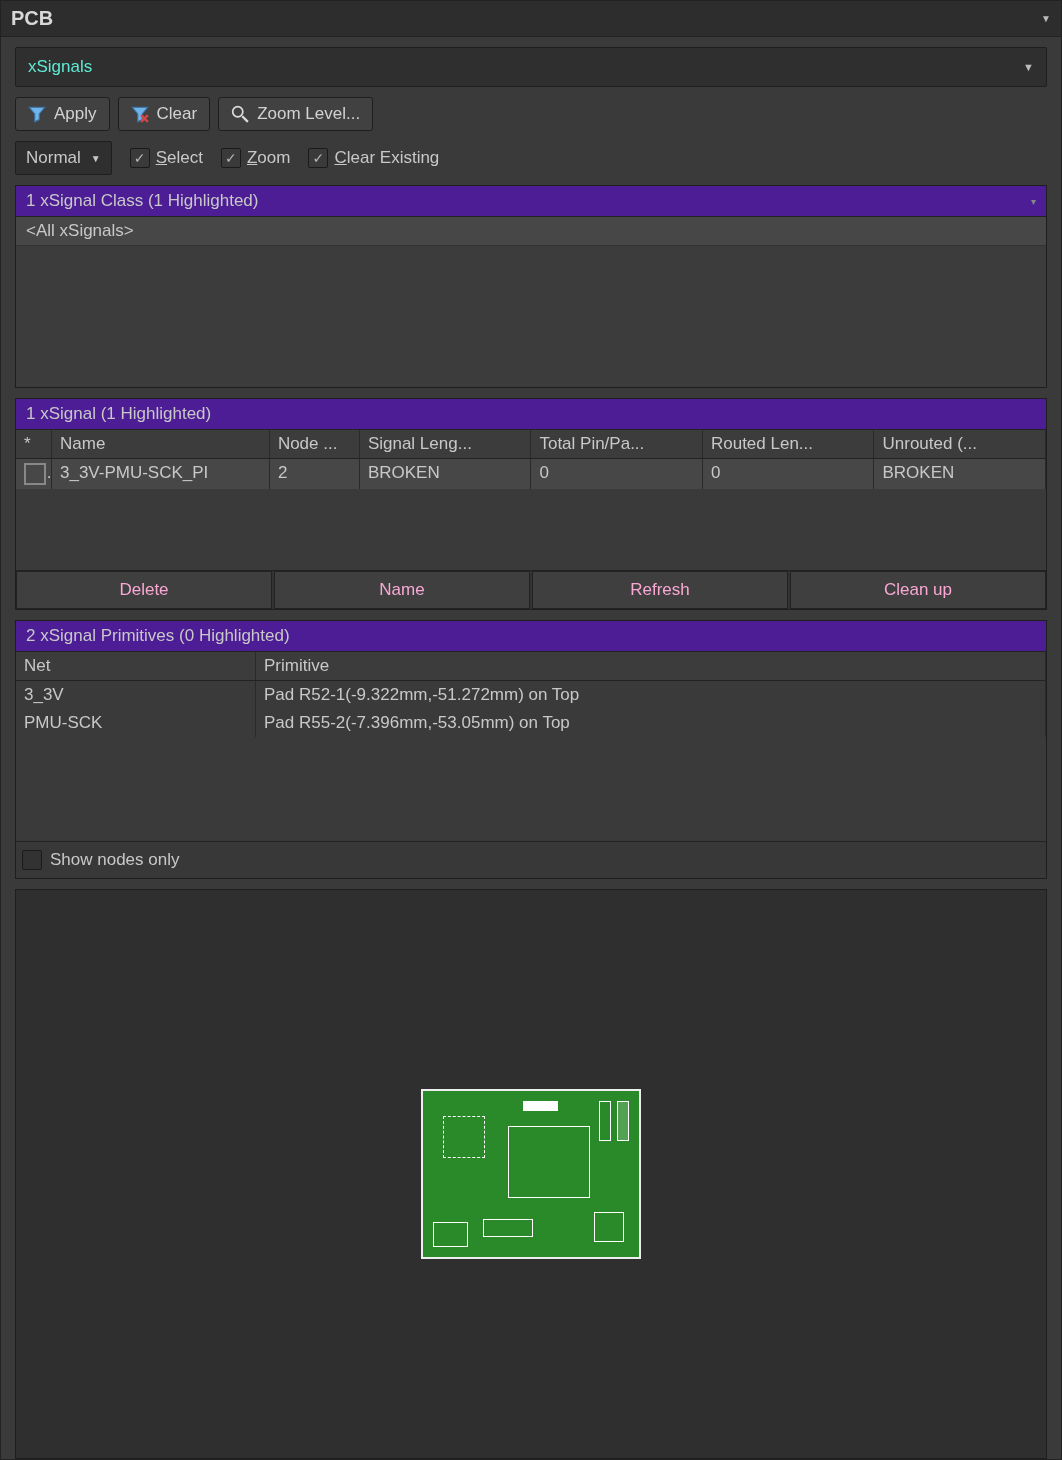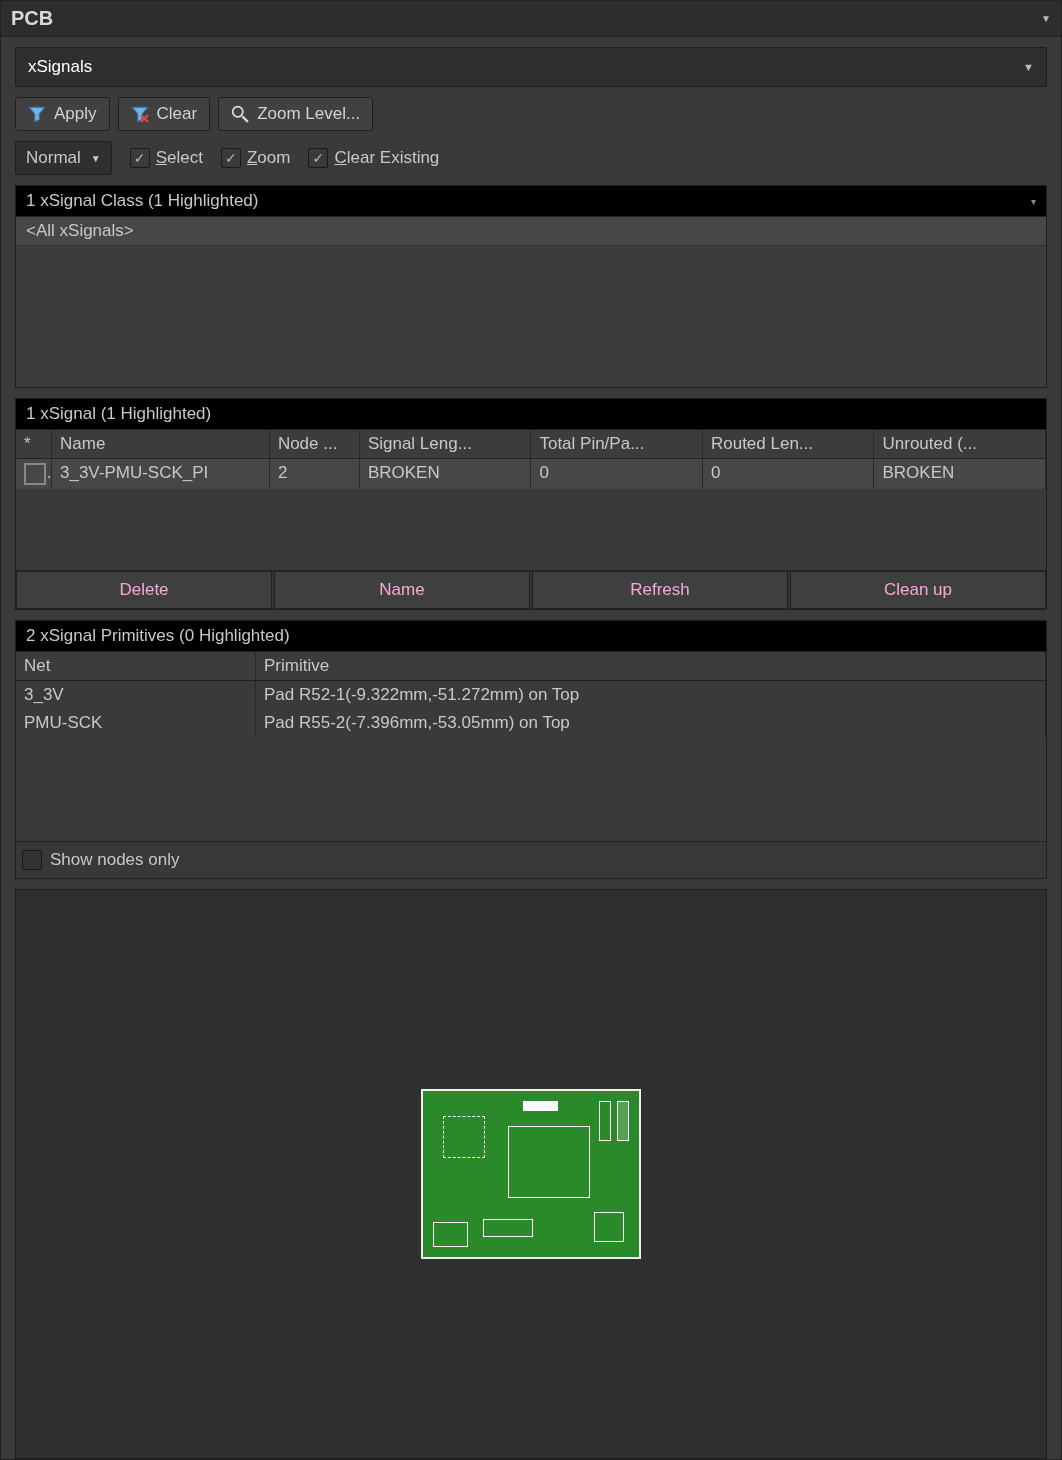--- a/index.html
+++ b/index.html
@@ -43,21 +43,21 @@
   .dropdown {
     background: #2f2f2f;
     border: 1px solid #1e1e1e;
     height: 40px;
     display: flex;
     align-items: center;
     padding: 0 12px;
     justify-content: space-between;
     border-radius: 2px;
   }
-  .dropdown span.val { color: #ffffff; text-align: center; }
+  .dropdown span.val { color: #5eead4; text-align: center; }
   .dropdown .arrow { font-size: 11px; color: #bbb; }
   .toolbar { display: flex; gap: 8px; }
   .btn {
     background: #414141;
     border: 1px solid #1e1e1e;
     height: 30px;
     display: flex;
     align-items: center;
     padding: 16px 12px;
     gap: 8px;
@@ -90,21 +90,21 @@
     color: #b8b8b8; font-size: 14px;
   }
   .check label .ul { text-decoration: underline; }
   .section {
     border: 1px solid #1e1e1e;
     background: #333333;
     display: flex;
     flex-direction: column;
   }
   .section-hdr {
-    background: #000000;
+    background: #4c1d95;
     padding: 5px 10px;
     color: #c8c8c8;
     display:flex; justify-content: space-between; align-items:center;
     border-bottom: 1px solid #222;
   }
   .section-hdr .tri { font-size: 10px; color: #888; }
   .class-list {
     background: #3c3c3c;
     min-height: 170px;
   }

